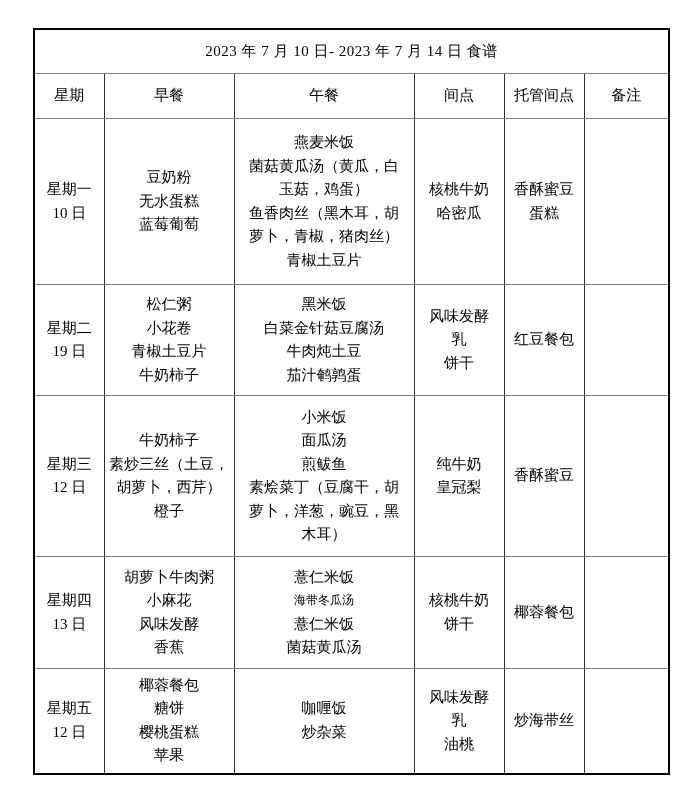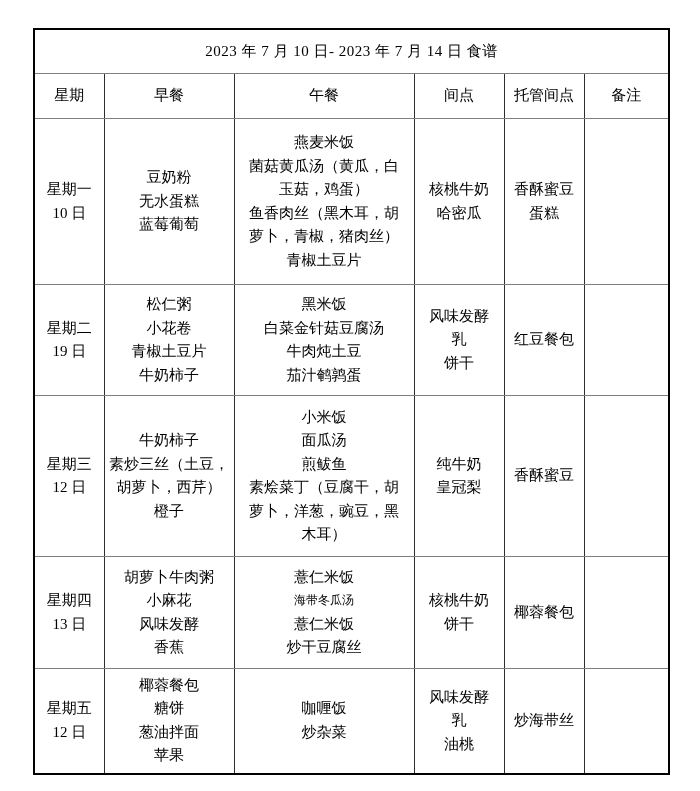--- a/index.html
+++ b/index.html
@@ -170,40 +170,40 @@
           <td>
             <div class="line">胡萝卜牛肉粥</div>
             <div class="line">小麻花</div>
             <div class="line">风味发酵</div>
             <div class="line">香蕉</div>
           </td>
           <td>
             <div class="line">薏仁米饭</div>
             <div class="line small">海带冬瓜汤</div>
             <div class="line">薏仁米饭</div>
-            <div class="line">炒干豆腐丝</div>
+            <div class="line">菌菇黄瓜汤</div>
           </td>
           <td>
             <div class="line">核桃牛奶</div>
             <div class="line">饼干</div>
           </td>
           <td>
             <div class="line">椰蓉餐包</div>
           </td>
           <td></td>
         </tr>
         <tr style="height: 105px;">
           <td>
             <div class="line">星期五</div>
             <div class="line">12 日</div>
           </td>
           <td>
             <div class="line">椰蓉餐包</div>
             <div class="line">糖饼</div>
-            <div class="line">葱油拌面</div>
+            <div class="line">樱桃蛋糕</div>
             <div class="line">苹果</div>
           </td>
           <td>
             <div class="line">咖喱饭</div>
             <div class="line">炒杂菜</div>
           </td>
           <td>
             <div class="line">风味发酵</div>
             <div class="line">乳</div>
             <div class="line">油桃</div>

